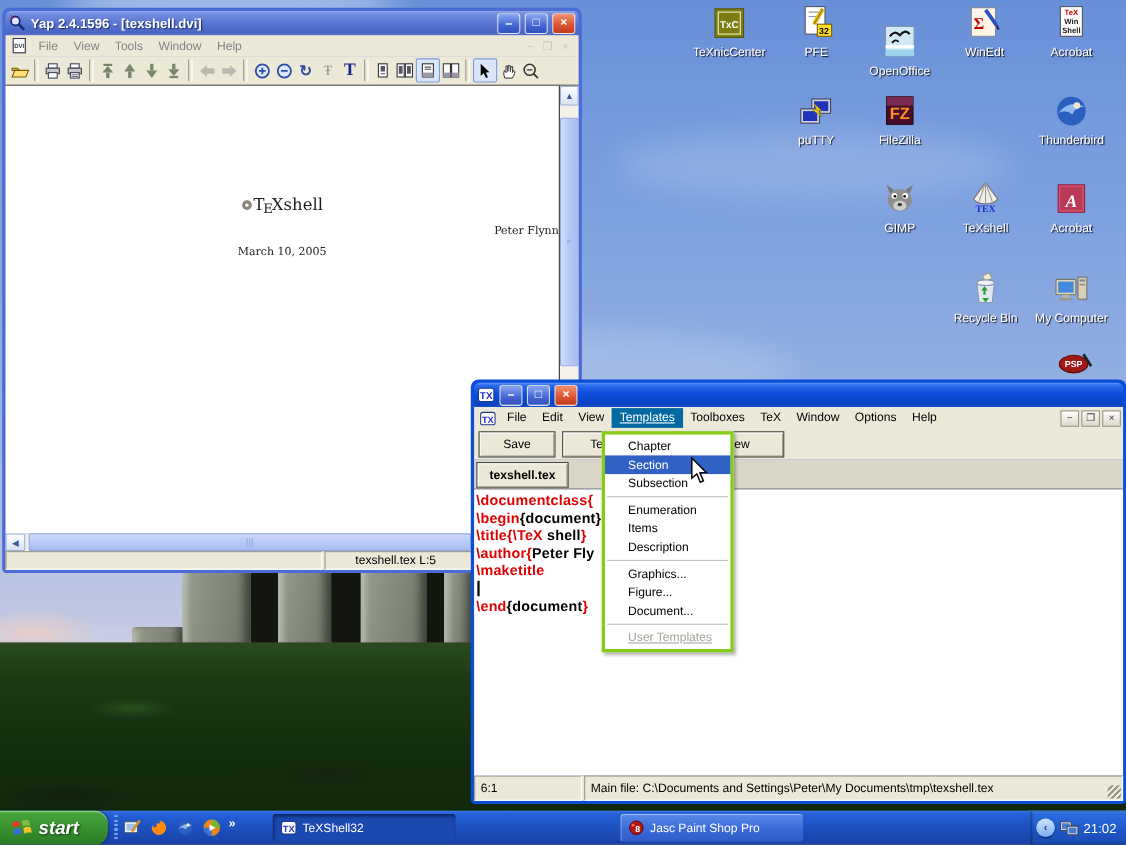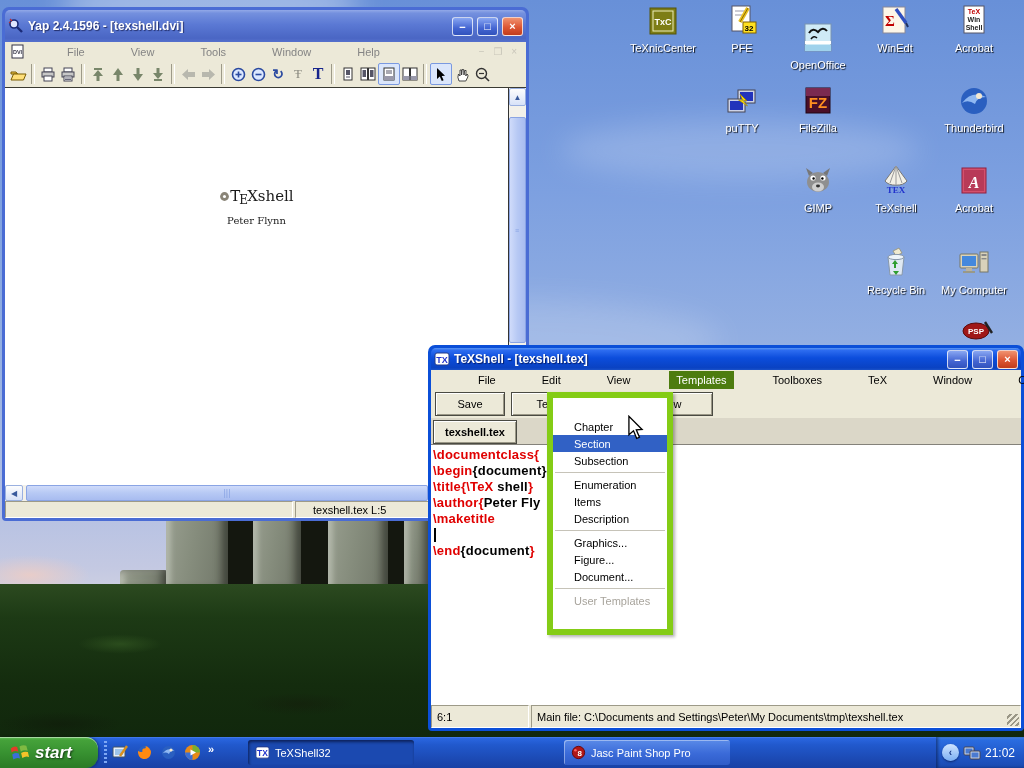--- a/index.html
+++ b/index.html
@@ -24,42 +24,42 @@
   .dlabel{display:inline-block;margin-top:2px;font-size:11px;color:#fff;text-shadow:1px 1px 1px rgba(0,0,0,.9);line-height:12px;}
   
   .xpwin{position:absolute;border-radius:7px 7px 4px 4px;}
   .tbar{display:flex;align-items:center;gap:4px;padding:0 3px;border-radius:5px 5px 0 0;}
   .tbar .ttl{flex:1;color:#fff;font-weight:bold;font-size:12px;text-shadow:1px 1px 1px rgba(0,0,40,.6);white-space:nowrap;overflow:hidden;}
   .cbtn{width:19px;height:17px;border-radius:3px;border:1px solid rgba(255,255,255,.75);display:flex;align-items:center;justify-content:center;
     color:#fff;font-size:11px;font-weight:bold;line-height:1;}
   .cbtn.bl{background:linear-gradient(180deg,#89a7f2,#4465d2 60%,#3152bc);}
   .cbtn.rd{background:linear-gradient(180deg,#f0926f,#dd5634 55%,#c13c1c);}
   .menubar{display:flex;align-items:center;background:#ece9d8;font-size:11px;padding:0 2px;}
-  .menubar .mi{padding:3px 7px;white-space:nowrap;margin-left:32px;}
+  .menubar .mi{padding:3px 7px;white-space:nowrap;}
   .toolbar{background:#ece9d8;display:flex;align-items:center;padding:0 3px;}
   .tsep{width:2px;height:20px;border-left:1px solid #9d9a88;border-right:1px solid #fff;margin:0 3px;}
   .tbi{width:20px;height:20px;display:flex;align-items:center;justify-content:center;}
   .tbi.pressed{background:#dbe6fb;border:1px solid #7a99e0;border-radius:2px;}
   .btn3d{background:#ece9d8;border:1px solid #4a4a42;box-shadow:inset 1px 1px 0 #fff,inset -1px -1px 0 #9a9786;font-size:11px;
     display:flex;align-items:center;justify-content:center;position:absolute;height:22px;}
   .statusbar{background:#ece9d8;display:flex;gap:2px;align-items:stretch;font-size:11px;}
   .spanel{border:1px solid;border-color:#9d9a88 #fff #fff #9d9a88;display:flex;align-items:center;padding:0 5px;white-space:nowrap;overflow:hidden;}
   
   .sb-track{background:#f3f1ea;}
   .sb-btn{background:linear-gradient(180deg,#fdfdfd,#d8e2f8);border:1px solid #9ab0e0;border-radius:2px;display:flex;align-items:center;justify-content:center;color:#3a5a9c;font-size:8px;}
   .sb-thumb{background:linear-gradient(90deg,#cfdbfa,#b7c9f4 50%,#a8bcf0);border:1px solid #8aa4e4;border-radius:2px;position:relative;}
   .sb-thumb.h{background:linear-gradient(180deg,#cfdbfa,#b7c9f4 50%,#a8bcf0);}
   .grip{position:absolute;left:50%;top:50%;transform:translate(-50%,-50%);color:#8aa4e4;font-size:7px;letter-spacing:1px;line-height:3px;}
   
-  .mi.hl{background:#4d7c0f;color:#fff;}
+  .mi.hl{background:#0369a1;color:#fff;text-decoration:underline;}
   .mdibtn{width:15px;height:13px;border:1px solid #9a9786;background:linear-gradient(180deg,#fefefe,#dcd8c8);display:flex;align-items:center;justify-content:center;font-size:9px;color:#333;margin-left:2px;}
-  .ddmenu{position:absolute;background:#fff;border:6px solid #84cc16;box-shadow:2px 2px 3px rgba(0,0,0,.3);z-index:30;padding:20px 0;}
+  .ddmenu{position:absolute;background:#fff;border:3px solid #84cc16;box-shadow:2px 2px 3px rgba(0,0,0,.3);z-index:30;padding:2px 0;}
   .ddi{height:17px;display:flex;align-items:center;padding-left:21px;font-size:11px;color:#000;white-space:nowrap;}
   .ddi.sel{background:#3161c5;color:#fff;}
-  .ddi.dis{color:#a8a49c;}
+  .ddi.dis{color:#a8a49c;text-decoration:underline;}
   .ddsep{border-top:1px solid #c6c3b8;margin:3px 2px;}
   .edline{height:16px;white-space:pre;font-weight:bold;font-size:13px;letter-spacing:.2px;}
   .red{color:#e00000;} .blk{color:#000;}
   
   #taskbar{position:absolute;left:0;top:737px;width:1024px;height:31px;z-index:40;
     background:linear-gradient(180deg,#4f83f2 0%,#2a66e0 4%,#2159cd 25%,#1c4ab4 70%,#1941a5 100%);}
   .taskbtn{position:absolute;top:3px;height:25px;border-radius:3px;display:flex;align-items:center;gap:5px;padding:0 7px;color:#fff;font-size:11px;white-space:nowrap;overflow:hidden;}
   .taskbtn.norm{background:linear-gradient(180deg,#5a8ae8,#3a6ad8 55%,#2f5cc8);box-shadow:inset 1px 1px 0 rgba(255,255,255,.4);}
   .taskbtn.act{background:#1b49b0;box-shadow:inset 1px 2px 3px rgba(0,0,20,.55);}
   .qlicon{width:18px;height:18px;display:flex;align-items:center;justify-content:center;}
@@ -215,21 +215,21 @@
     <svg class="dsvg" viewBox="0 0 34 34">
         <ellipse cx="16" cy="11" rx="13" ry="8" fill="#a01818" stroke="#5a0c0c"></ellipse>
         <line x1="25" y1="2" x2="32" y2="13" stroke="#222" stroke-width="2.4"></line>
         <text x="16" y="14" font-size="8" font-weight="bold" fill="#fff" text-anchor="middle" font-family="Liberation Sans">PSP</text>
       </svg>
     <span class="dlabel"></span>
   </div>
 
   <div class="xpwin" style="left:2px;top:7px;width:527px;height:514px;background:#4a6cd4;padding:3px;box-sizing:border-box;z-index:10">
     <div style="display:flex;flex-direction:column;height:100%">
-      <div class="tbar" style="height:32px;background:linear-gradient(180deg,#92a9e8 0%,#7490de 10%,#5b79d4 45%,#4a66c4 88%,#5570cc 100%)">
+      <div class="tbar" style="height:22px;background:linear-gradient(180deg,#92a9e8 0%,#7490de 10%,#5b79d4 45%,#4a66c4 88%,#5570cc 100%)">
         <svg width="16" height="16" viewBox="0 0 16 16">
             <circle cx="6" cy="6" r="4" fill="#dfe6ff" stroke="#1a2a77" stroke-width="1.6"></circle>
             <line x1="9" y1="9" x2="14" y2="14" stroke="#1a2a77" stroke-width="2.4"></line>
             <path d="M2 1 l2 2 M1 4 l1.5 1" stroke="#c03030" stroke-width="1.2"></path>
           </svg>
         <span class="ttl">Yap 2.4.1596 - [texshell.dvi]</span>
         <div class="cbtn bl" style="align-items:flex-end">
             <span style="margin-bottom:2px">−</span>
           </div>
         <div class="cbtn bl">□</div>
@@ -379,54 +379,54 @@
           </span>
       </div>
       <div style="flex:1;display:flex;min-height:0">
         <div style="flex:1;background:#fff;position:relative;border-right:1px solid #333">
           <div style="position:absolute;left:0;top:98px;width:100%;text-align:center;font-family:'DejaVu Serif',serif;color:#1a1a1a">
             <svg width="11" height="11" viewBox="0 0 10 10" style="vertical-align:-1px">
                 <circle cx="5" cy="5" r="4" fill="#8a8578"></circle>
                 <circle cx="5" cy="5" r="1.4" fill="#fff"></circle>
               </svg><span style="font-size:15px">T</span><span style="font-size:12px;position:relative;top:3px;margin:0 -1px">E</span><span style="font-size:15px">X</span><span style="font-size:15px">shell</span>
           </div>
-          <div style="position:absolute;left:0;top:127px;width:100%;text-align:center;font:10px 'DejaVu Serif',serif;color:#222">Peter Flynn</div>
+          <div style="position:absolute;left:0;top:127px;width:100%;text-align:right;font:10px 'DejaVu Serif',serif;color:#222">Peter Flynn</div>
+          <div style="position:absolute;left:0;top:146px;width:100%;text-align:center;font:10px 'DejaVu Serif',serif;color:#222">March 10, 2005</div>
         </div>
         <div style="width:17px;display:flex;flex-direction:column" class="sb-track">
           <div class="sb-btn" style="height:16px">▲</div>
           <div style="position:relative;flex:1">
             <div class="sb-thumb" style="position:absolute;left:0;right:0;top:11px;height:224px">
                 <span class="grip">≡</span>
               </div>
           </div>
         </div>
       </div>
       <div style="height:16px;display:flex" class="sb-track">
         <div class="sb-btn" style="width:16px">◀</div>
         <div style="position:relative;flex:1">
           <div class="sb-thumb h" style="position:absolute;top:0;bottom:0;left:3px;width:400px">
               <span class="grip" style="letter-spacing:0;font-size:9px">|||</span>
             </div>
         </div>
       </div>
       <div class="statusbar" style="height:17px">
         <div class="spanel" style="flex:0 0 276px"></div>
-        <div class="spanel" style="flex:1;padding-left:17px">texshell.tex L:5</div>
+        <div class="spanel" style="flex:1;padding-left:27px">texshell.tex L:5</div>
       </div>
     </div>
   </div>
 
   <div class="xpwin" style="left:428px;top:345px;width:596px;height:386px;background:#0b4fd8;padding:3px;box-sizing:border-box;z-index:20">
     <div style="display:flex;flex-direction:column;height:100%;position:relative">
       <div class="tbar" style="height:22px;background:linear-gradient(180deg,#5a96f2 0%,#2e6df0 10%,#0c4ddc 45%,#0a42c2 90%,#1b52c8 100%)">
         <svg width="16" height="16" viewBox="0 0 16 16">
             <rect x="1" y="2" width="14" height="12" rx="2" fill="#fff" stroke="#223a8a"></rect>
             <text x="8" y="12" font-size="9" font-weight="bold" fill="#2233cc" text-anchor="middle" font-family="Liberation Sans">TX</text>
           </svg>
-        <span class="ttl">TeXShell - [texshell.tex]</span>
         <div class="cbtn bl" style="align-items:flex-end">
             <span style="margin-bottom:2px">−</span>
           </div>
         <div class="cbtn bl">□</div>
         <div class="cbtn rd">×</div>
       </div>
       <div class="menubar" style="height:20px">
         <svg width="15" height="15" viewBox="0 0 16 16" style="margin:0 3px">
             <rect x="1" y="2" width="14" height="12" rx="2" fill="#fff" stroke="#223a8a"></rect>
             <text x="8" y="12" font-size="9" font-weight="bold" fill="#2233cc" text-anchor="middle" font-family="Liberation Sans">TX</text>

